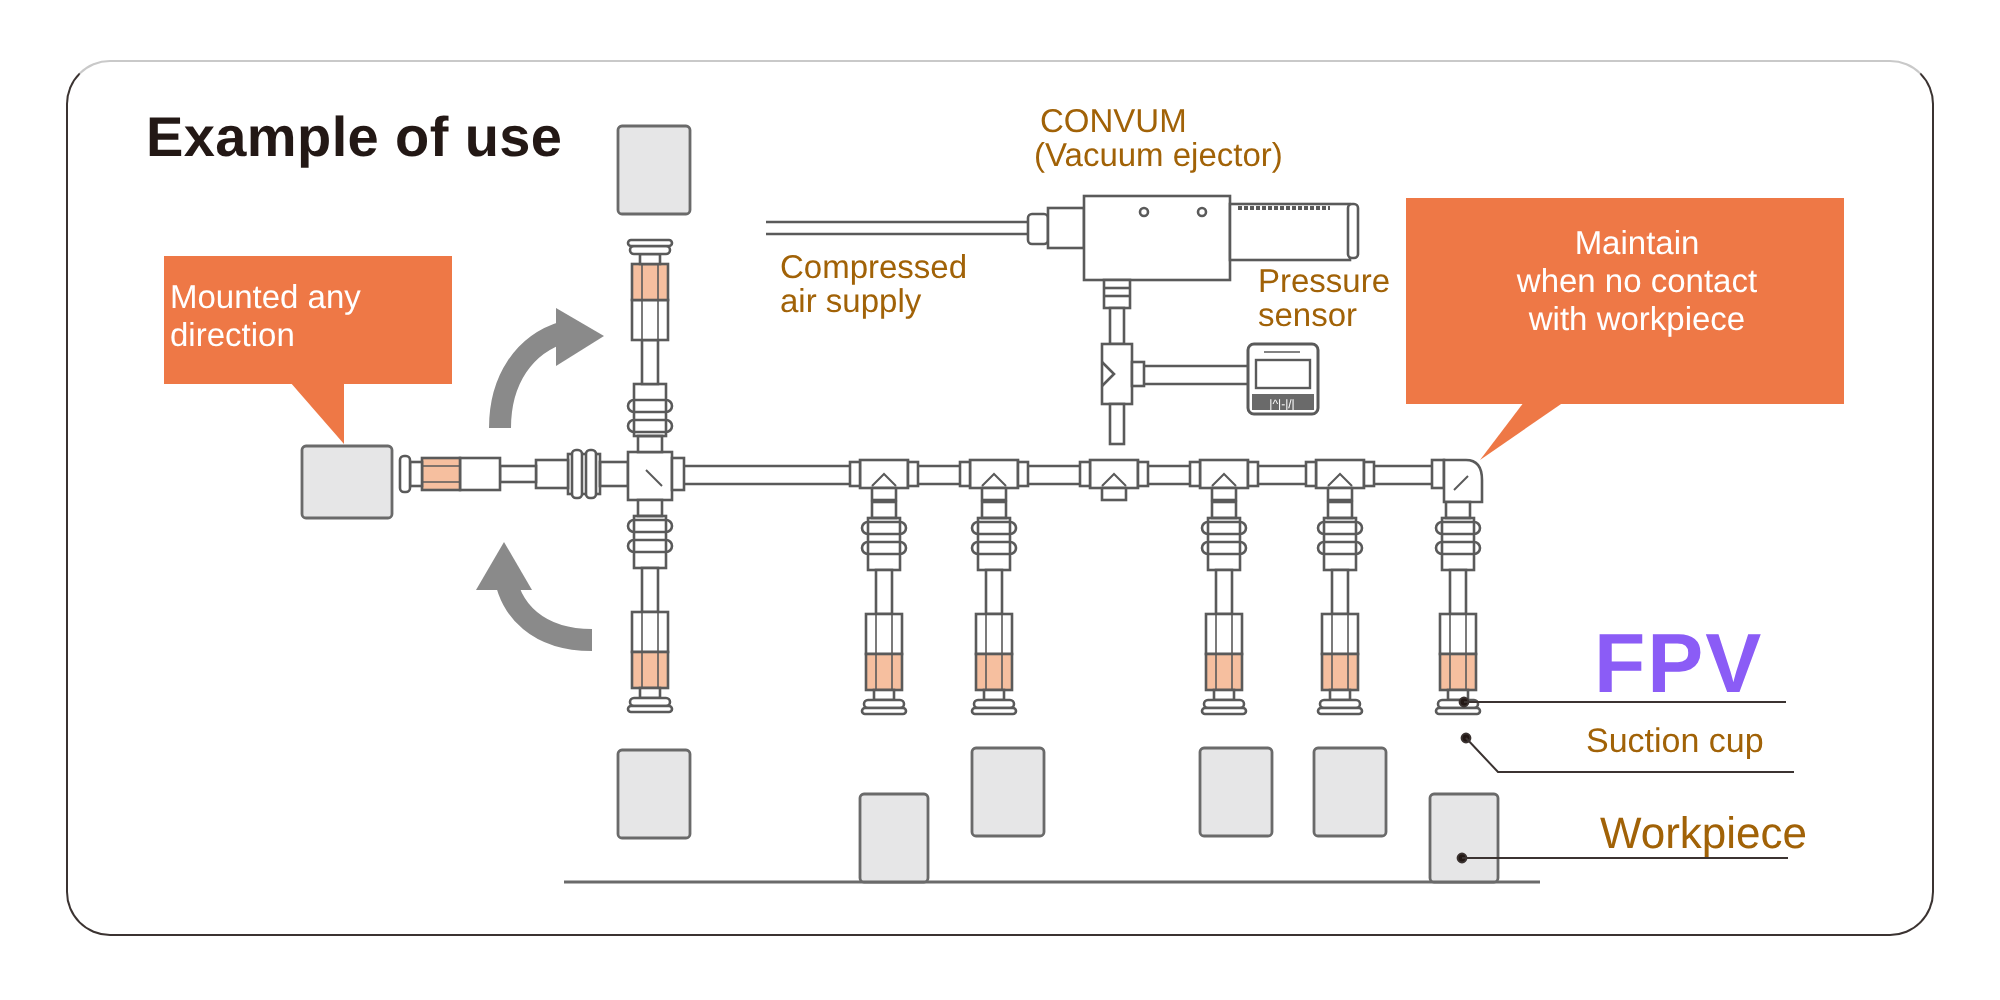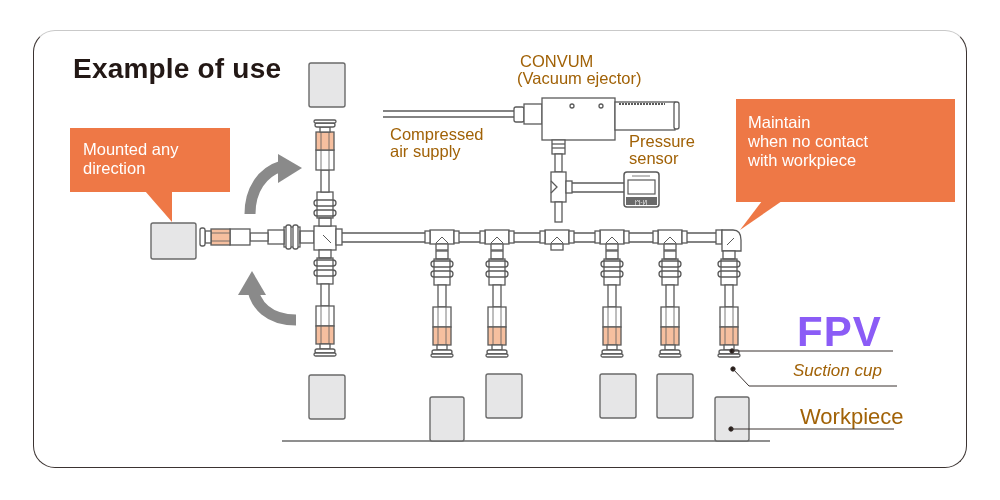--- a/index.html
+++ b/index.html
@@ -23,32 +23,32 @@
 </div>
 <div class="lbl" style="left:390px;top:126px;">
   <div>Compressed</div>
   <div>air supply</div>
 </div>
 <div class="lbl" style="left:629px;top:133px;">
   <div>Pressure</div>
   <div>sensor</div>
 </div>
 
-<div class="callout" style="left:70px;top:128px;width:160px;height:64px;padding:12px 0 0 13px;">
+<div class="callout" style="left:82px;top:128px;width:144px;height:64px;padding:12px 0 0 3px;">
   <div>Mounted any</div>
   <div>direction</div>
 </div>
-<div class="callout" style="left:736px;top:99px;width:219px;height:103px;padding:14px 0 0 12px;">
+<div class="callout" style="left:703px;top:99px;width:219px;height:103px;padding:14px 0 0 12px;text-align:center;">
   <div>Maintain</div>
   <div>when no contact</div>
   <div>with workpiece</div>
 </div>
 
 <div id="fpv">FPV</div>
-<div class="lbl" style="left:793px;top:362px;font-size:17px;font-style:italic;">Suction cup</div>
+<div class="lbl" style="left:793px;top:362px;font-size:17px;">Suction cup</div>
 <div class="lbl" style="left:800px;top:408px;font-size:22px;">Workpiece</div>
 
 <svg id="art" width="1000" height="500" viewBox="0 0 1000 500">
 
   <polygon points="145,191 172,191 172,222" fill="#ee7846"></polygon>
   <polygon points="762,201 782,201 740,230" fill="#ee7846"></polygon>
 
   <g>
     <path d="M250,214 C250,190 262,172 282,166" fill="none" stroke="#8a8a8a" stroke-width="11"></path>
     <polygon points="278,154 302,168 278,183" fill="#8a8a8a"></polygon>

